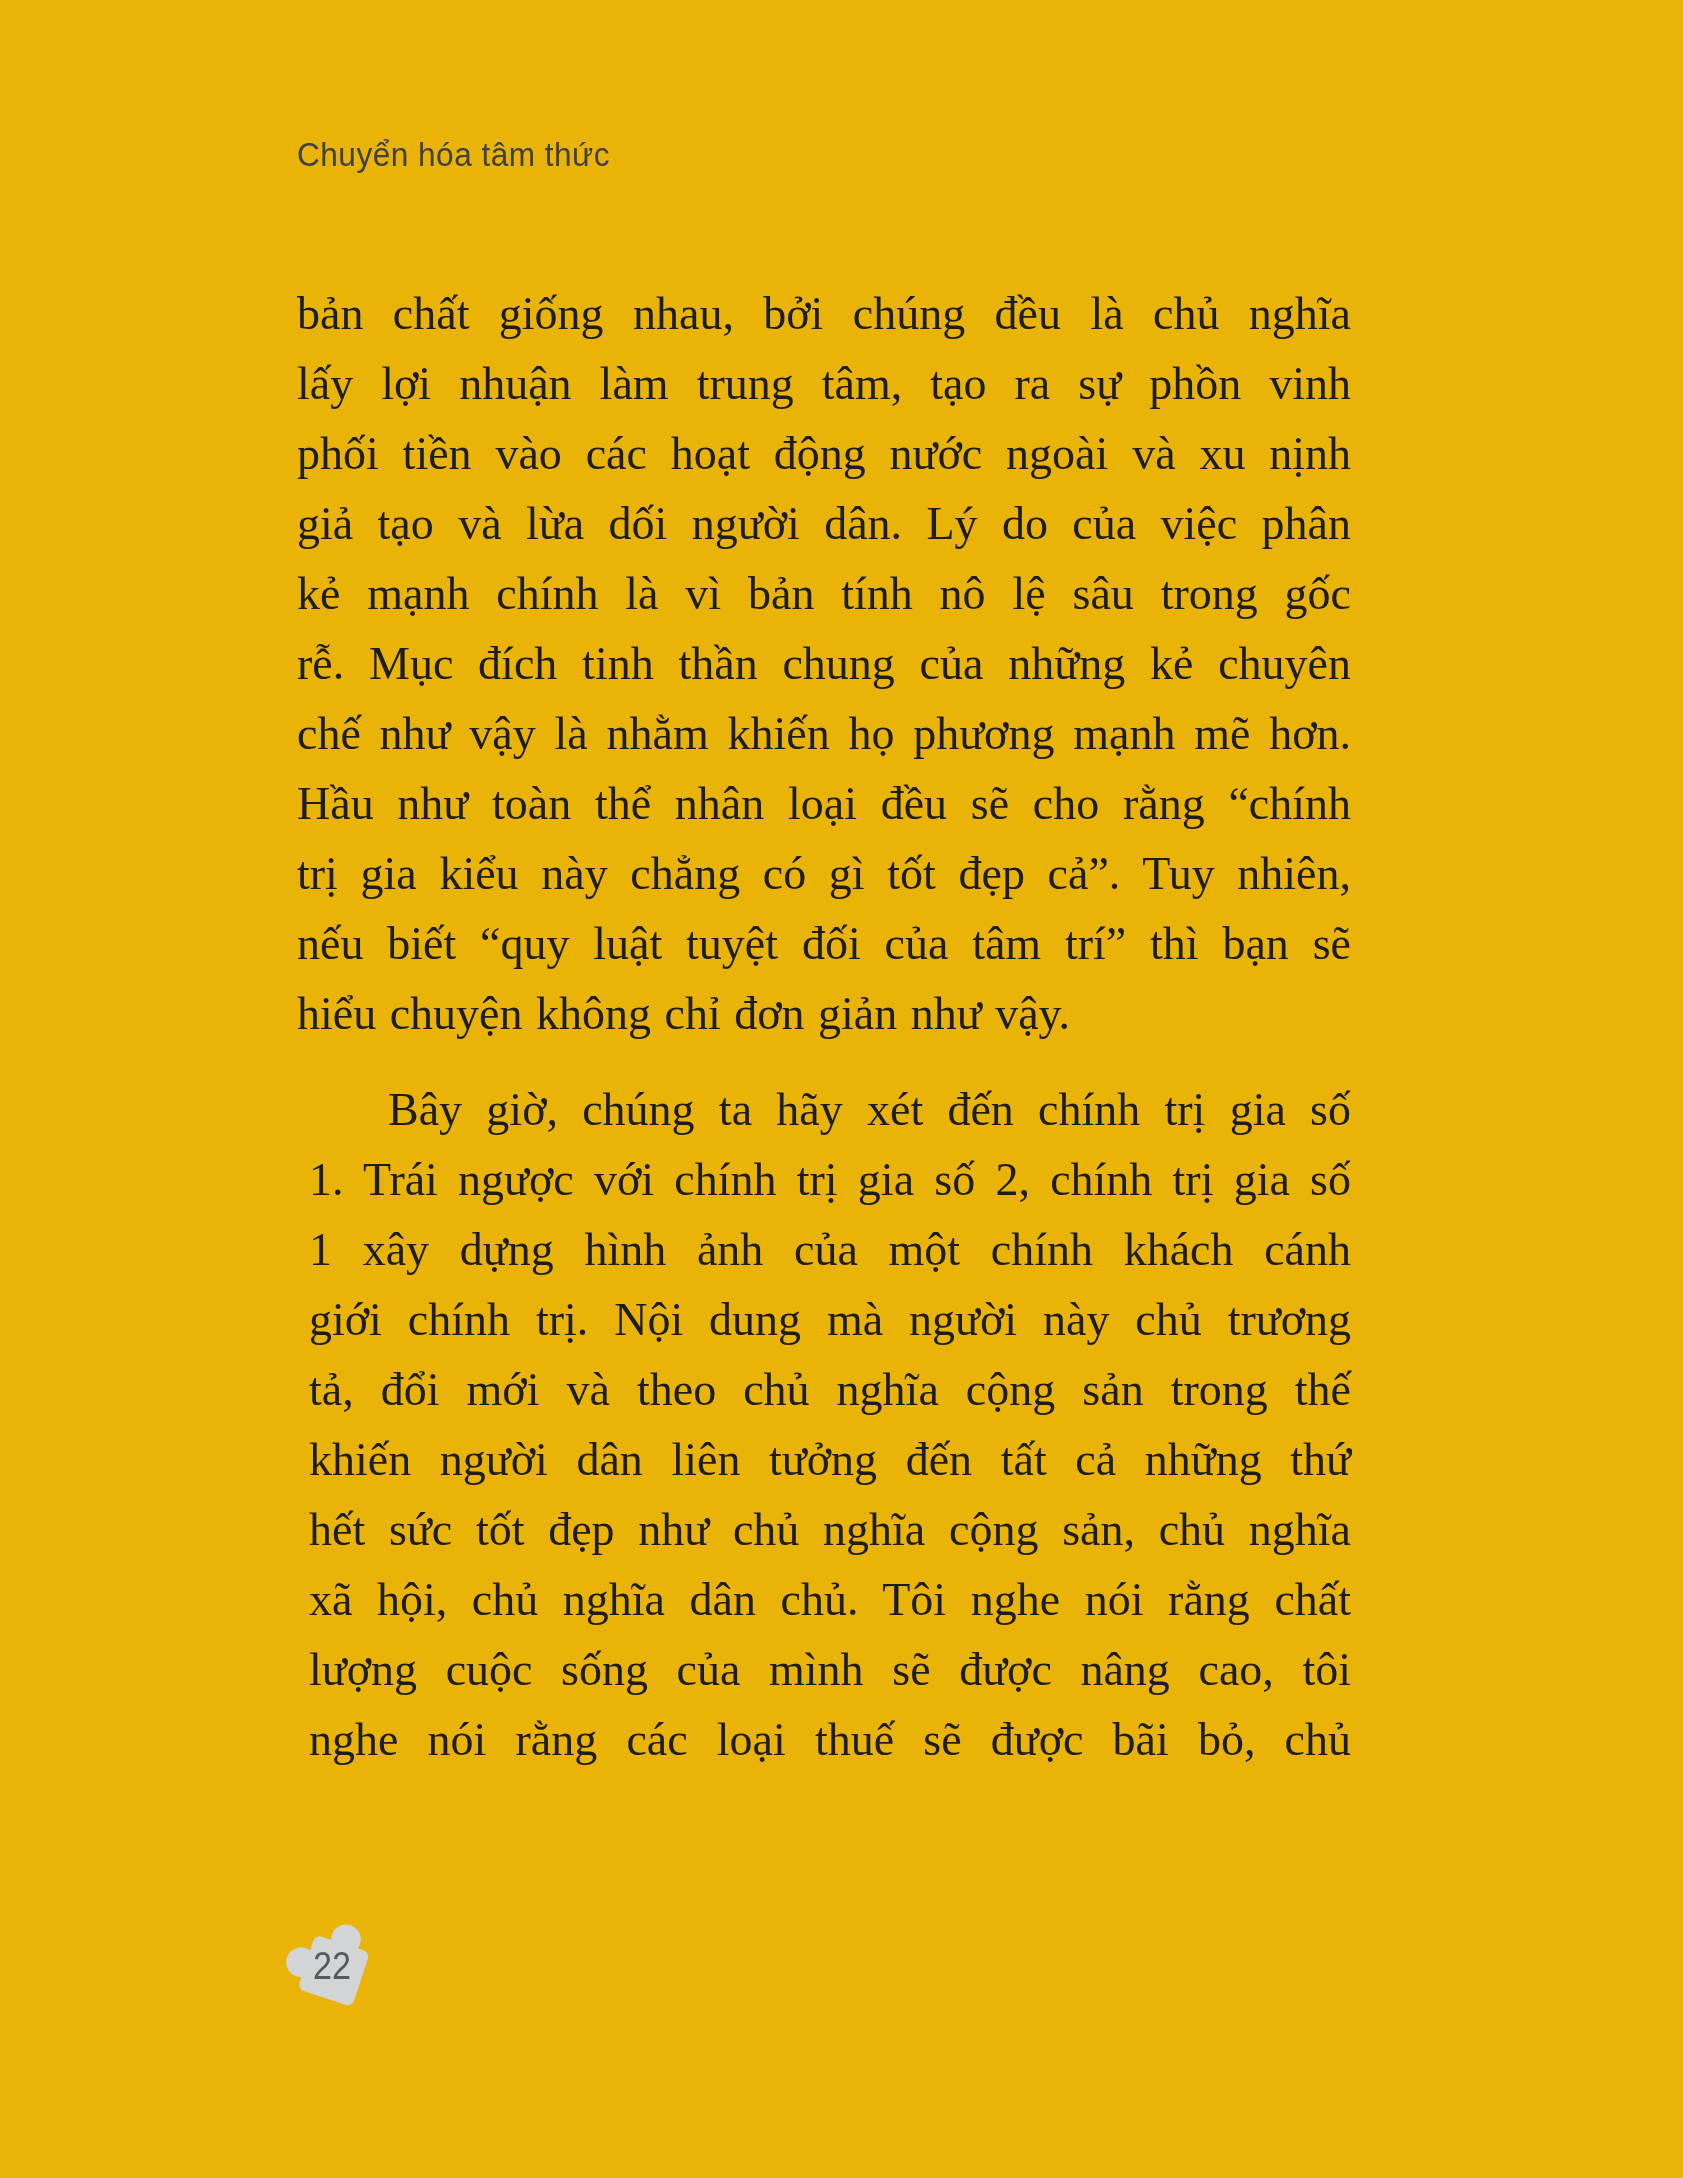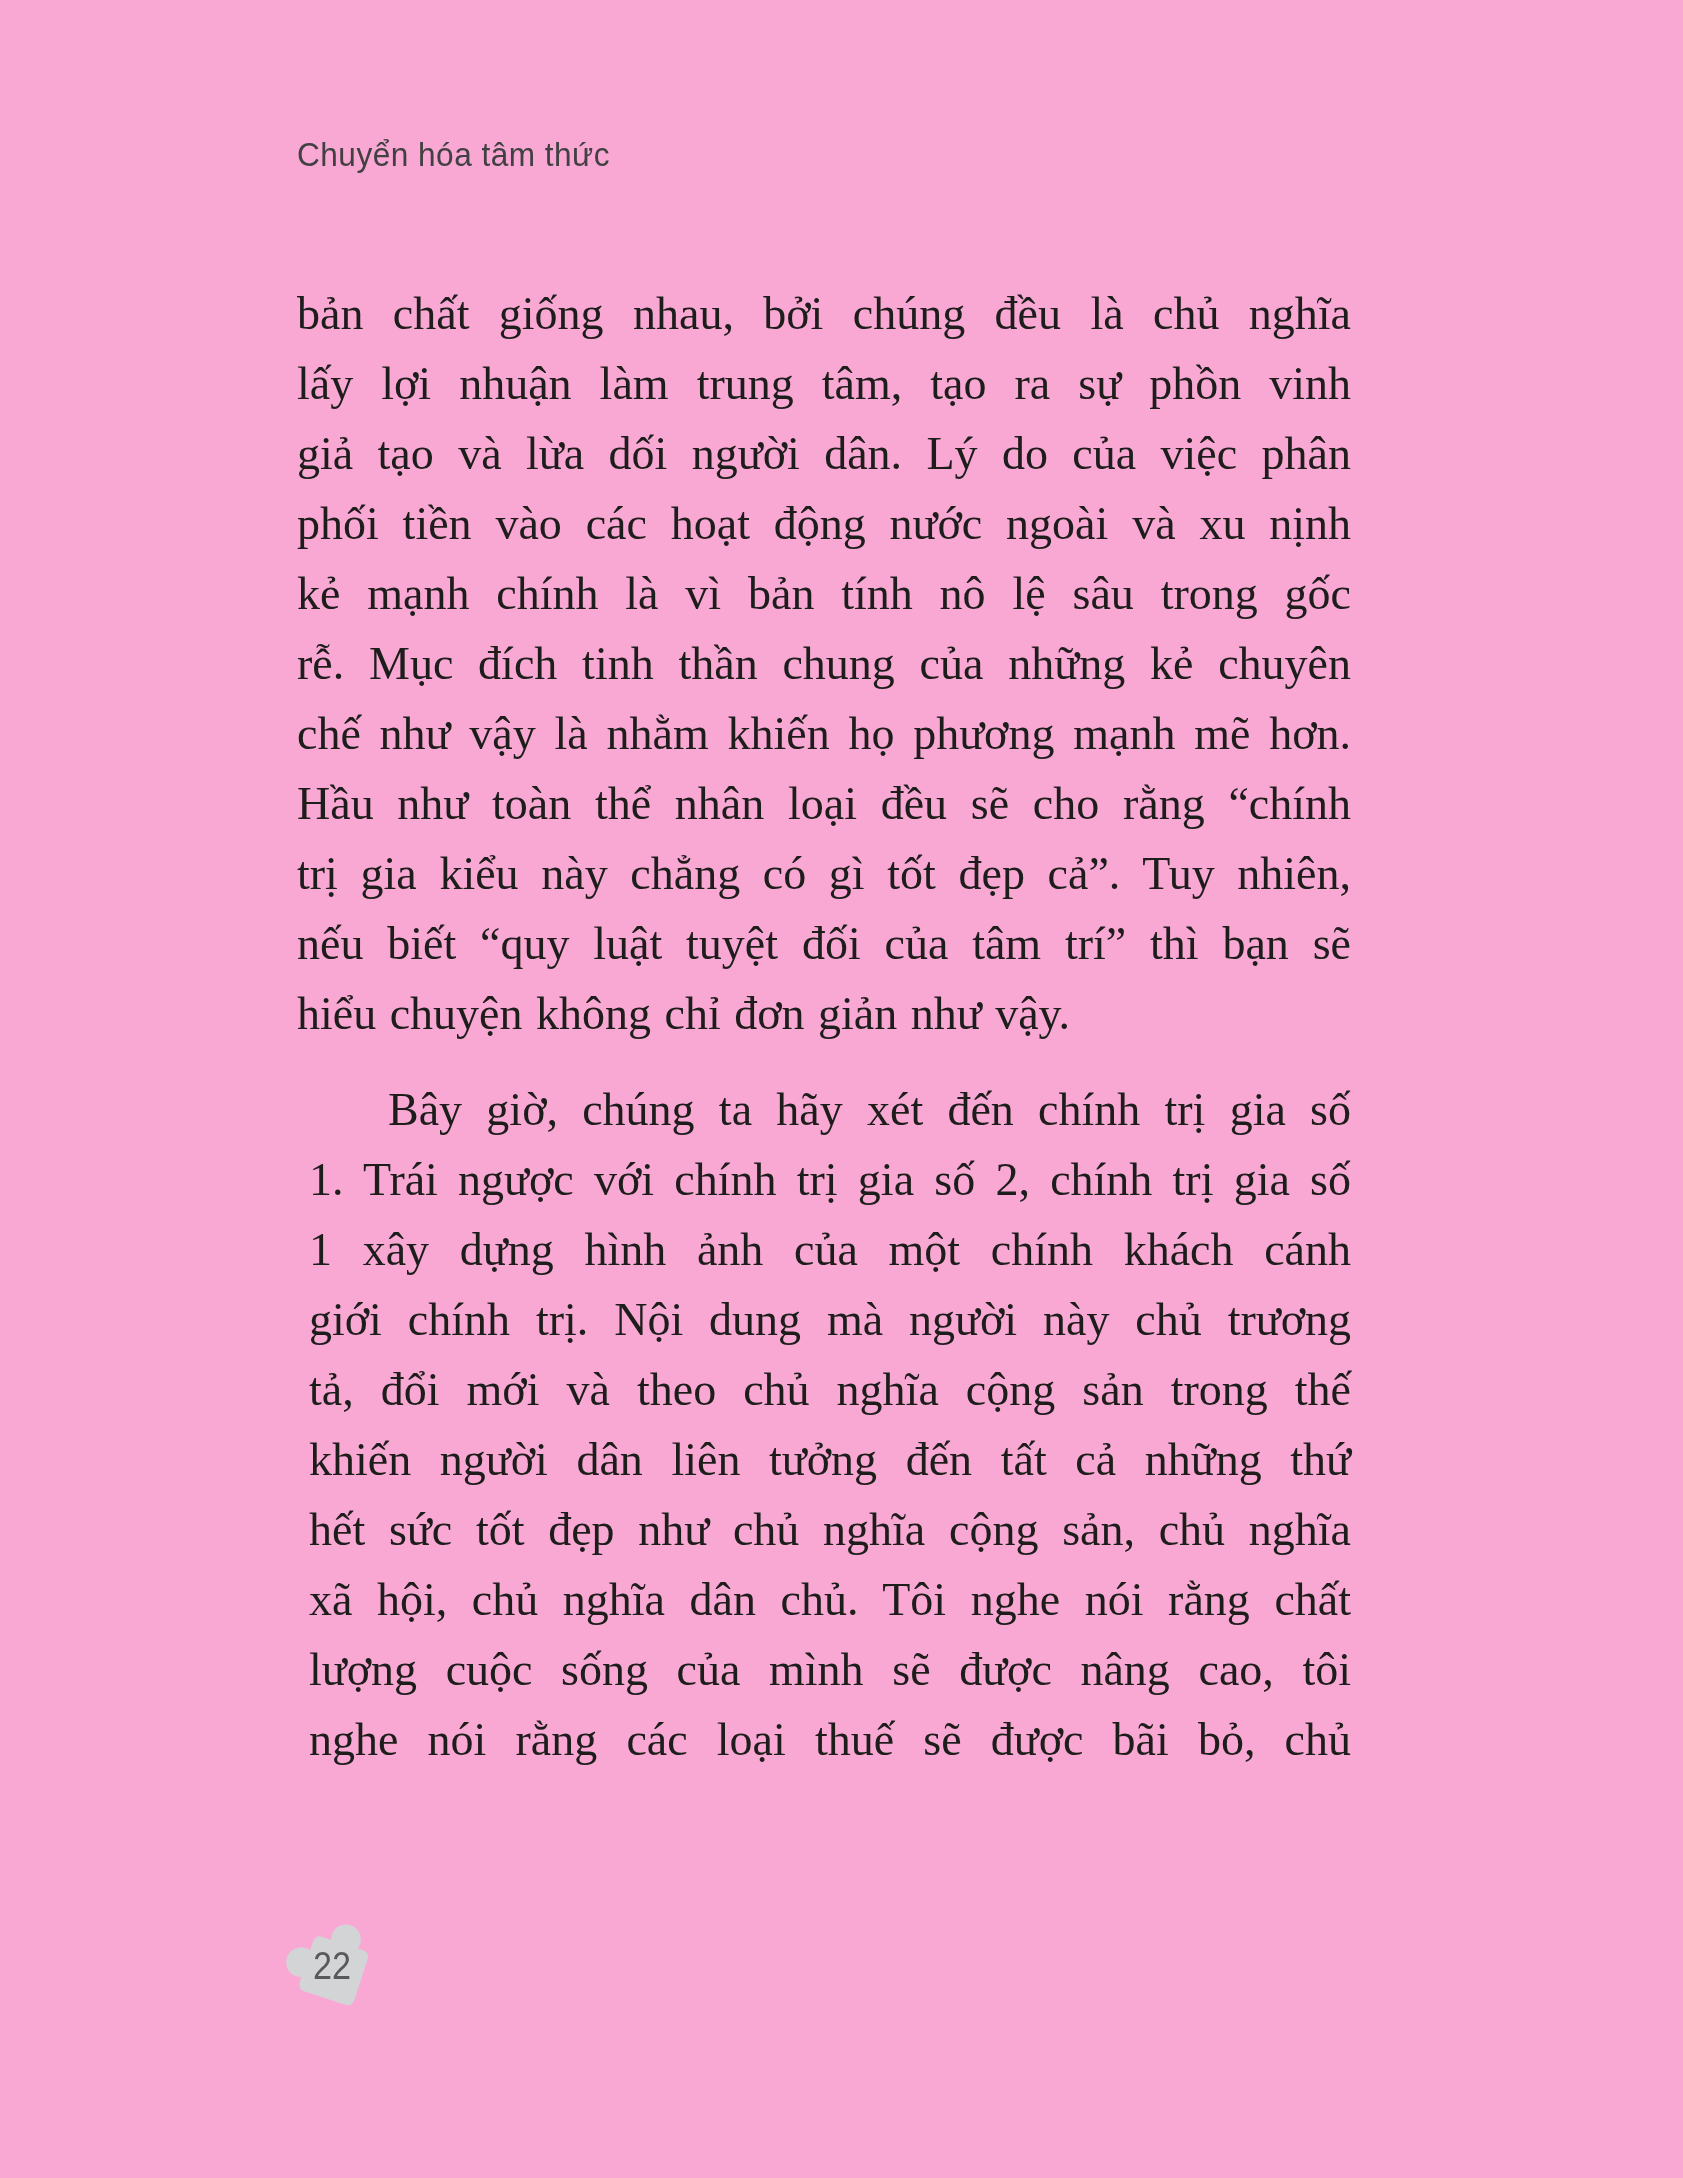--- a/index.html
+++ b/index.html
@@ -1,20 +1,20 @@
 <!DOCTYPE html>
 <html style="--text: #1d1d1b; --header: #414042; --puzzle: #d3d4d6; --pagenum: #58595b;"><head>
 <meta charset="utf-8">
 <style>
   html, body { margin: 0; padding: 0; background: #ffffff; }
   .page {
     position: relative;
     width: 1683px;
     height: 2178px;
-    background: #f9a8d4;
+    background: #eab308;
     overflow: hidden;
     font-family: "Liberation Serif", serif;
   }
   .running-header {
     position: absolute;
     left: 297px;
     top: 135px;
     font-family: "Liberation Sans", sans-serif;
     font-size: 34px;
     font-weight: 400;
@@ -67,22 +67,22 @@
 <body>
 
 <div class="page">
 
   <div class="running-header">Chuyển hóa tâm thức</div>
 
   <div class="body-text">
     <div class="paragraph">
         <div class="tline">bản chất giống nhau, bởi chúng đều là chủ nghĩa</div>
         <div class="tline">lấy lợi nhuận làm trung tâm, tạo ra sự phồn vinh</div>
+        <div class="tline">phối tiền vào các hoạt động nước ngoài và xu nịnh</div>
         <div class="tline">giả tạo và lừa dối người dân. Lý do của việc phân</div>
-        <div class="tline">phối tiền vào các hoạt động nước ngoài và xu nịnh</div>
         <div class="tline">kẻ mạnh chính là vì bản tính nô lệ sâu trong gốc</div>
         <div class="tline">rễ. Mục đích tinh thần chung của những kẻ chuyên</div>
         <div class="tline">chế như vậy là nhằm khiến họ phương mạnh mẽ hơn.</div>
         <div class="tline">Hầu như toàn thể nhân loại đều sẽ cho rằng “chính</div>
         <div class="tline">trị gia kiểu này chẳng có gì tốt đẹp cả”. Tuy nhiên,</div>
         <div class="tline">nếu biết “quy luật tuyệt đối của tâm trí” thì bạn sẽ</div>
         <div class="tline lastline">hiểu chuyện không chỉ đơn giản như vậy.</div>
       </div>
     <div class="paragraph">
         <div class="tline firstindent">Bây giờ, chúng ta hãy xét đến chính trị gia số</div>

